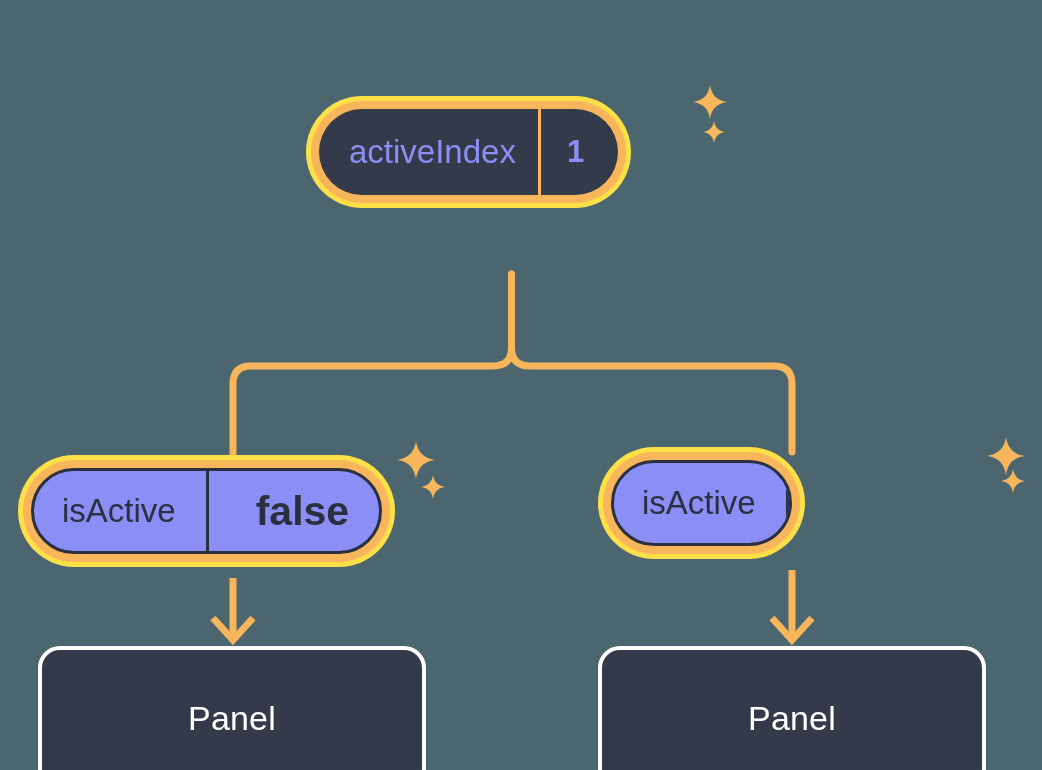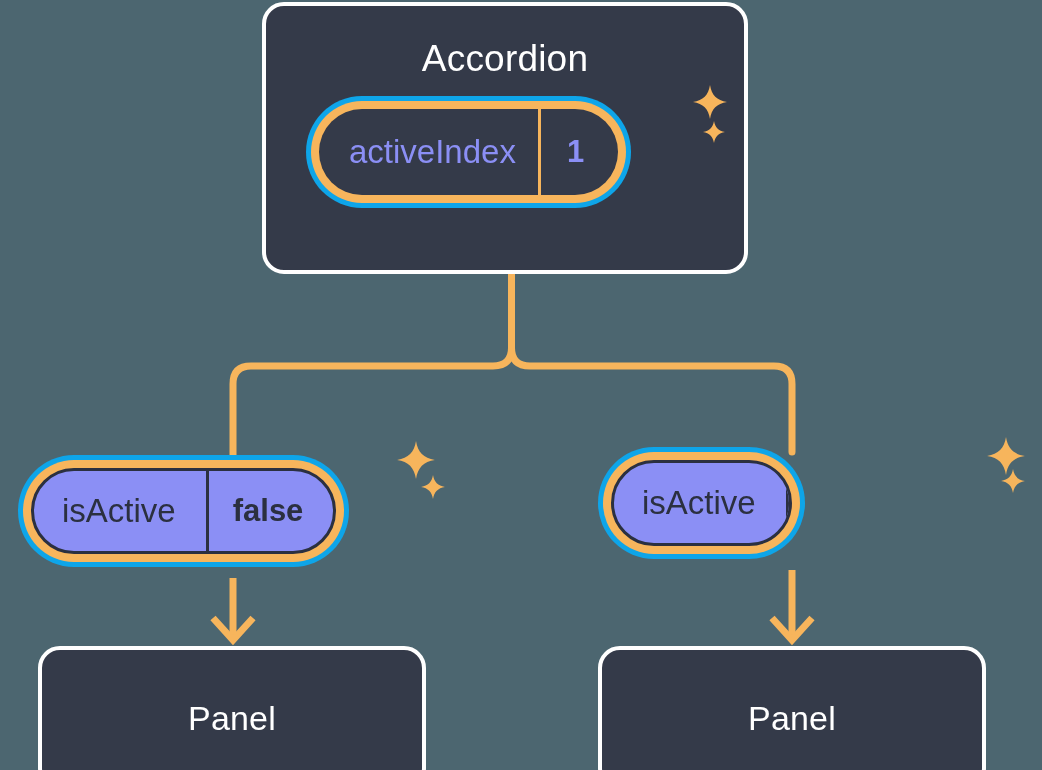--- a/index.html
+++ b/index.html
@@ -60,21 +60,21 @@
   #panel-left  { left: 38px;  top: 646px; }
   #panel-right { left: 598px; top: 646px; }
   .panel-card .card-title { font-size: 34px; }
 
   
   .pill-wrap {
     position: absolute;
   }
   
   .pill-ring-outer {
-    background: #0ea5e9;
+    background: #fde047;
     border-radius: 999px;
     padding: 5px;
     display: inline-block;
   }
   
   .pill-ring-inner {
     background: #F7B55C;
     border-radius: 999px;
     padding: 8px;
     display: block;
@@ -121,23 +121,24 @@
   }
   .pill-indigo .pill-key {
     color: #2B3040;
     font-size: 33px;
     font-weight: 400;
     padding: 0 30px 0 28px;
     border-right: 3px solid #2B3040;
   }
   .pill-indigo .pill-val {
     color: #2B3040;
-    font-size: 31px;
+    font-size: 41px;
     font-weight: 700;
     padding: 0 30px 0 24px;
+    margin-left: 23px;
   }
 
   #pill-activeindex { left: 306px; top: 96px; }
   #pill-isactive-left  { left: 18px;  top: 455px; }
   #pill-isactive-right { left: 598px; top: 447px; }
 
   
   .sparkle {
     position: absolute;
     pointer-events: none;
@@ -158,23 +159,20 @@
       <line x1="233" y1="578" x2="233" y2="639" stroke="#F7B55C" stroke-width="7"></line>
       <polyline points="213,618 233,640 253,618" fill="none" stroke="#F7B55C" stroke-width="7" stroke-linecap="butt" stroke-linejoin="miter"></polyline>
     </g>
 
     <g>
       <line x1="792" y1="570" x2="792" y2="639" stroke="#F7B55C" stroke-width="7"></line>
       <polyline points="772,618 792,640 812,618" fill="none" stroke="#F7B55C" stroke-width="7" stroke-linecap="butt" stroke-linejoin="miter"></polyline>
     </g>
   </svg>
 
-  <div class="card" id="accordion-card">
-    <div class="card-title">Accordion</div>
-  </div>
 
   <div class="pill-wrap pill-dark" id="pill-activeindex">
     <div class="pill-ring-outer">
       <div class="pill-ring-inner">
         <div class="pill-body">
           <div class="pill-cell pill-key">activeIndex</div>
           <div class="pill-cell pill-val">1</div>
         </div>
       </div>
     </div>

